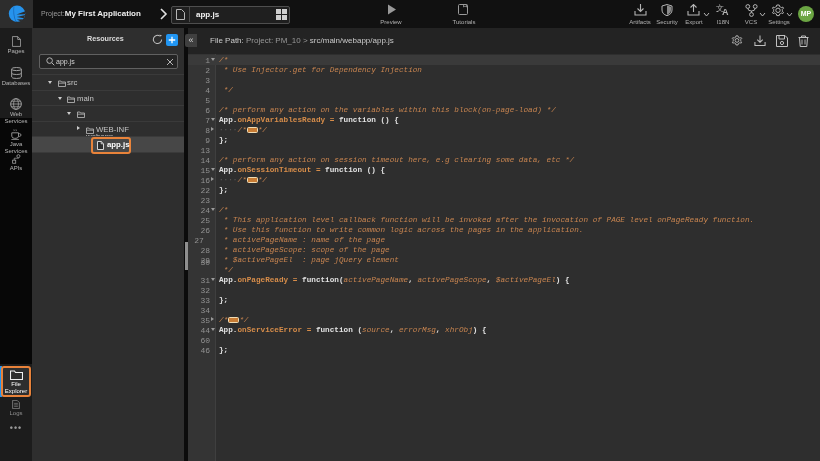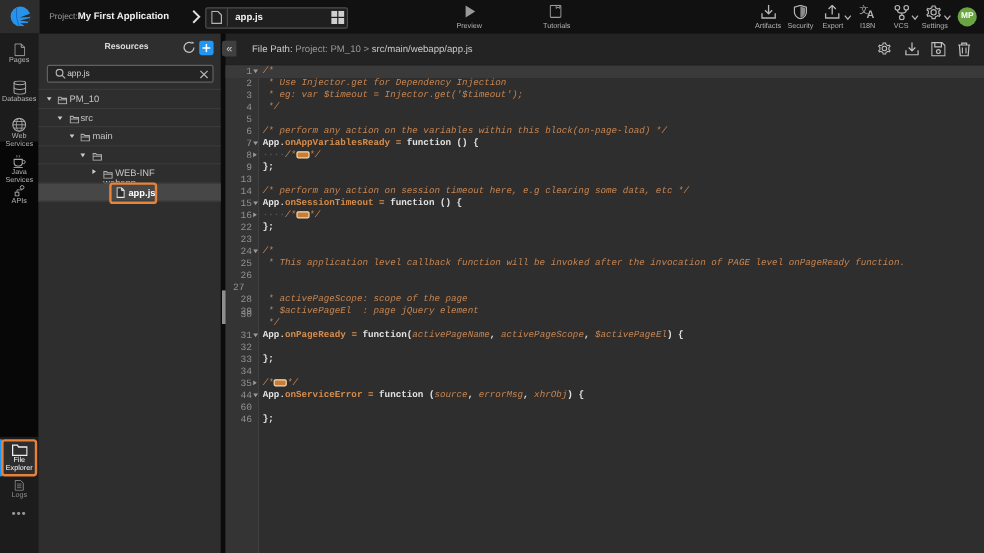--- a/index.html
+++ b/index.html
@@ -271,28 +271,20 @@
     <path d="M3 0.5 L3 4 L8.5 4 L8.5 0.5" fill="none" stroke="#c0c0c0" stroke-width="1"></path>
     <circle cx="6" cy="8" r="1.6" fill="none" stroke="#c0c0c0" stroke-width="1"></circle>
   </svg>
   <svg class="abs" style="left:798px; top:35px;" width="11" height="12" viewBox="0 0 11 12">
     <path d="M0.5 2.5 L10.5 2.5 M3.5 2.5 L3.5 1 L7.5 1 L7.5 2.5" fill="none" stroke="#c0c0c0" stroke-width="1"></path>
     <path d="M1.5 2.5 L2.2 11.5 L8.8 11.5 L9.5 2.5" fill="none" stroke="#c0c0c0" stroke-width="1"></path>
     <path d="M4 4.5 L4 9.5 M7 4.5 L7 9.5" stroke="#c0c0c0" stroke-width="0.9"></path>
   </svg>
 <div class="abs" id="tree">
   <div class="trow">
-        <div class="arrow-d" style="left:6.5px;"></div>
-        <svg style="position:absolute;left:16px;top:5px;" width="8" height="7" viewBox="0 0 8 7">
-          <path d="M0.5 1 L2.8 1 L3.5 2 L7.5 2 L7.5 6.5 L0.5 6.5 Z" fill="none" stroke="#b0b0b0" stroke-width="0.9"></path>
-          <path d="M0.5 3.2 L7.5 3.2" stroke="#b0b0b0" stroke-width="0.8"></path>
-        </svg>
-        <div class="tx" style="left:26px;">PM_10</div>
-      </div>
-  <div class="trow">
         <div class="arrow-d" style="left:16px;"></div>
         <svg style="position:absolute;left:25.5px;top:5px;" width="8" height="7" viewBox="0 0 8 7">
           <path d="M0.5 1 L2.8 1 L3.5 2 L7.5 2 L7.5 6.5 L0.5 6.5 Z" fill="none" stroke="#b0b0b0" stroke-width="0.9"></path>
           <path d="M0.5 3.2 L7.5 3.2" stroke="#b0b0b0" stroke-width="0.8"></path>
         </svg>
         <div class="tx" style="left:35px;">src</div>
       </div>
   <div class="trow">
         <div class="arrow-d" style="left:25.5px;"></div>
         <svg style="position:absolute;left:35px;top:5px;" width="8" height="7" viewBox="0 0 8 7">
@@ -325,21 +317,20 @@
         </svg>
         <div class="tx" style="left:75px; color:#ffffff; font-weight:bold;">app.js</div>
       </div>
 </div>
   <div class="lnum" style="left:188px; top:56px;">1</div>
   <div class="fold fold-d" style="top:58px;"></div>
   <div class="cline" style="top:55px;"><span class="cm">/*</span></div>
   <div class="lnum" style="left:188px; top:66px;">2</div>
   <div class="cline" style="top:65px;"><span class="cm"> * Use Injector.get for Dependency Injection</span></div>
   <div class="lnum" style="left:188px; top:76px;">3</div>
-  <div class="cline" style="top:75px;"><span class="cm"> * eg: var $timeout = Injector.get('$timeout');</span></div>
   <div class="lnum" style="left:188px; top:86px;">4</div>
   <div class="cline" style="top:85px;"><span class="cm"> */</span></div>
   <div class="lnum" style="left:188px; top:96px;">5</div>
   <div class="lnum" style="left:188px; top:106px;">6</div>
   <div class="cline" style="top:105px;"><span class="cm">/* perform any action on the variables within this block(on-page-load) */</span></div>
   <div class="lnum" style="left:188px; top:116px;">7</div>
   <div class="fold fold-d" style="top:118px;"></div>
   <div class="cline" style="top:115px;"><span>App.</span><span class="fn">onAppVariablesReady</span><span class="fn"> = </span><span>function () {</span></div>
   <div class="lnum" style="left:188px; top:126px;">8</div>
   <div class="fold fold-r" style="top:127px;"></div>
@@ -357,21 +348,23 @@
   <div class="cline" style="top:175px;"><span style="color:#565656">····</span><span class="cm">/*</span><span class="pill"></span><span class="cm">*/</span></div>
   <div class="lnum" style="left:188px; top:186px;">22</div>
   <div class="cline" style="top:185px;"><span>};</span></div>
   <div class="lnum" style="left:188px; top:196px;">23</div>
   <div class="lnum" style="left:188px; top:206px;">24</div>
   <div class="fold fold-d" style="top:208px;"></div>
   <div class="cline" style="top:205px;"><span class="cm">/*</span></div>
   <div class="lnum" style="left:188px; top:216px;">25</div>
   <div class="cline" style="top:215px;"><span class="cm"> * This application level callback function will be invoked after the invocation of PAGE level onPageReady function.</span></div>
   <div class="lnum" style="left:188px; top:226px;">26</div>
+  <div class="cline" style="top:225px;"><span class="cm"> * Use this function to write common logic across the pages in the application.</span></div>
   <div class="lnum" style="left:188px; top:236px;text-align:center;">27</div>
+  <div class="cline" style="top:235px;"><span class="cm"> * activePageName : name of the page</span></div>
   <div class="lnum" style="left:188px; top:246px;">28</div>
   <div class="cline" style="top:245px;"><span class="cm"> * activePageScope: scope of the page</span></div>
   <div class="lnum" style="left:188px; top:256px;">29</div>
   <div class="cline" style="top:255px;"><span class="cm"> * $activePageEl  : page jQuery element</span></div>
   <div class="lnum" style="left:188px; top:258px;">30</div>
   <div class="cline" style="top:265px;"><span class="cm"> */</span></div>
   <div class="lnum" style="left:188px; top:276px;">31</div>
   <div class="fold fold-d" style="top:278px;"></div>
   <div class="cline" style="top:275px;"><span>App.</span><span class="fn">onPageReady</span><span class="fn"> = </span><span>function(</span><span class="cm">activePageName</span><span>, </span><span class="cm">activePageScope</span><span>, </span><span class="cm">$activePageEl</span><span>) {</span></div>
   <div class="lnum" style="left:188px; top:286px;">32</div>

